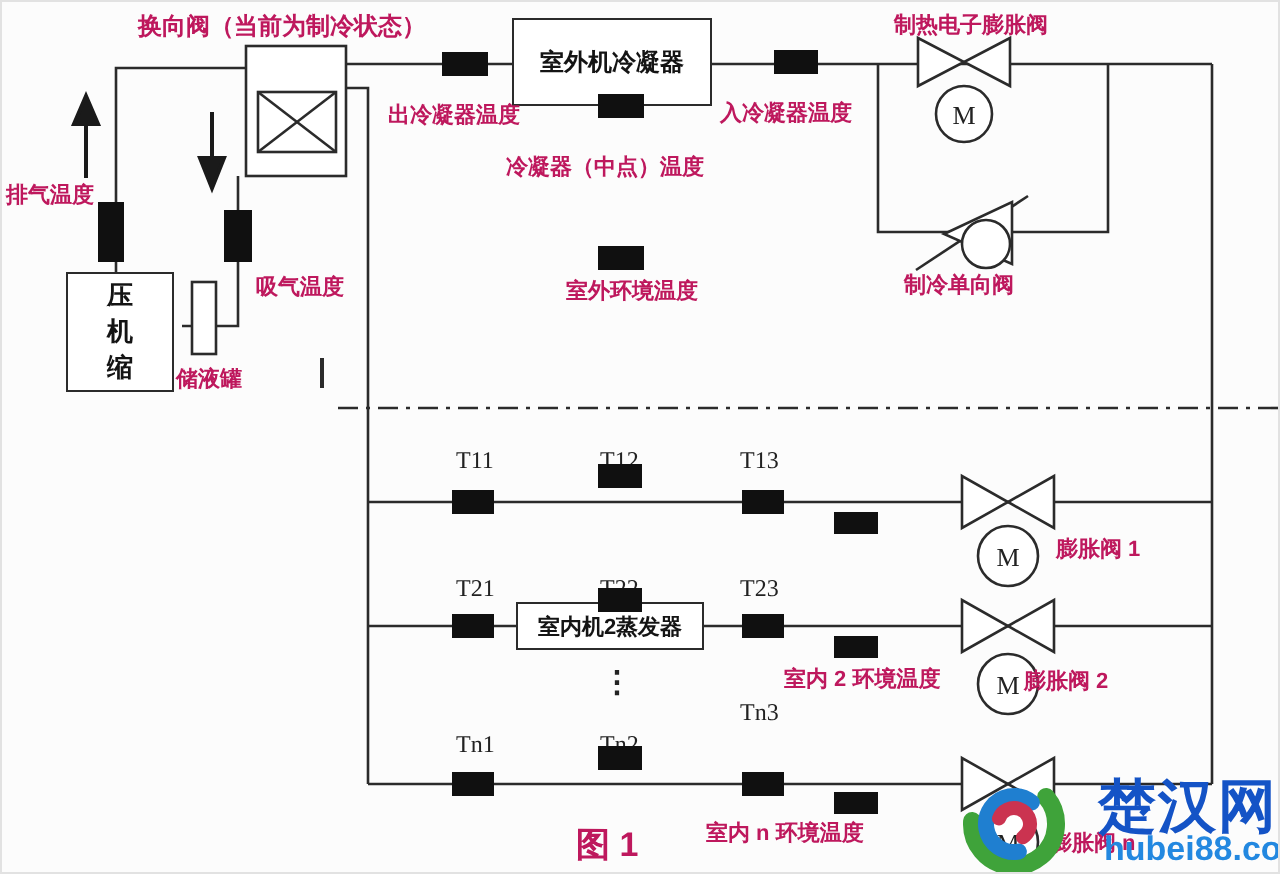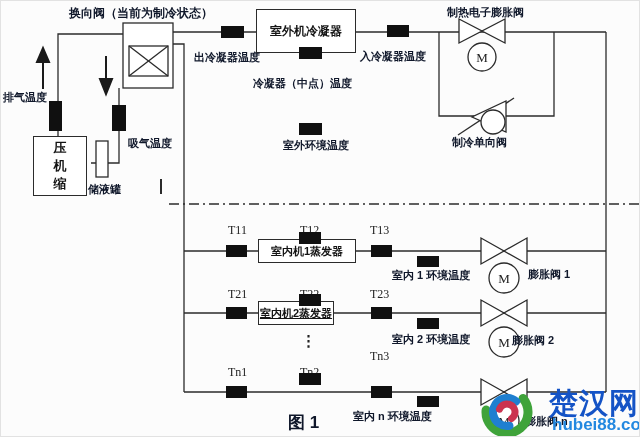--- a/index.html
+++ b/index.html
@@ -3,21 +3,21 @@
 <meta charset="utf-8">
 <style>
   html,body{margin:0;padding:0;background:#ffffff;}
   .stage{position:relative;width:640px;height:437px;background:#fcfcfc;border:1px solid #e2e2e2;
          box-sizing:border-box;overflow:hidden;font-family:"Liberation Sans",sans-serif;}
   svg{position:absolute;left:0;top:0;z-index:1;}
   .box{position:absolute;z-index:2;background:#fff;border:1.4px solid #2b2b2b;
        display:flex;align-items:center;justify-content:center;
        font:bold 11px "Liberation Sans",sans-serif;color:#141414;box-sizing:border-box;}
   .lbl{position:absolute;z-index:3;font:bold 11px "Liberation Sans",sans-serif;
-       color:#0f172a;white-space:nowrap;}
+       color:#be185d;white-space:nowrap;}
   .big{font-size:12px;}
   .tlbl{position:absolute;z-index:3;font:12px "Liberation Serif",serif;color:#222;white-space:nowrap;}
   .mlbl{position:absolute;z-index:3;width:16px;text-align:center;
         font:13px "Liberation Serif",serif;color:#222;}
   .sensor{position:absolute;z-index:4;background:#101010;}
   .vstack{width:15px;margin:0 auto;word-break:break-all;line-height:19px;
           font:bold 13px "Liberation Sans",sans-serif;text-align:center;}
   .dots{position:absolute;z-index:3;font:bold 15px "Liberation Sans",sans-serif;color:#222;}
   .wm-name{position:absolute;z-index:6;font:bold 29px "Liberation Sans",sans-serif;
            color:#1453c6;letter-spacing:1px;}
@@ -100,24 +100,21 @@
       </g>
     </g>
   </svg>
 
   <div class="box big" style="left:255px;top:8px;width:100px;height:44px;">
     <span>室外机冷凝器</span>
   </div>
   <div class="box" style="left:32px;top:135px;width:54px;height:60px;">
     <div class="vstack">压机缩</div>
   </div>
-  <div class="box" style="left:257px;top:238px;width:98px;height:24px;">
-    <span>室内机1蒸发器</span>
-  </div>
-  <div class="box" style="left:257px;top:300px;width:76px;height:24px;text-decoration:underline;">
+  <div class="box" style="left:257px;top:300px;width:94px;height:24px;">
     <span>室内机2蒸发器</span>
   </div>
 
   <div class="sensor" style="left:48px;top:100px;width:13px;height:30px;"></div>
   <div class="sensor" style="left:111px;top:104px;width:14px;height:26px;"></div>
   <div class="sensor" style="left:220px;top:25px;width:23px;height:12px;"></div>
   <div class="sensor" style="left:298px;top:46px;width:23px;height:12px;"></div>
   <div class="sensor" style="left:386px;top:24px;width:22px;height:12px;"></div>
   <div class="sensor" style="left:298px;top:122px;width:23px;height:12px;"></div>
 
@@ -143,21 +140,20 @@
   <div class="lbl" style="left:193px;top:49px;">出冷凝器温度</div>
   <div class="lbl" style="left:359px;top:48px;">入冷凝器温度</div>
   <div class="lbl" style="left:252px;top:75px;">冷凝器（中点）温度</div>
   <div class="lbl" style="left:282px;top:137px;text-align:right;">室外环境温度</div>
   <div class="lbl" style="left:446px;top:4px;">制热电子膨胀阀</div>
   <div class="lbl" style="left:451px;top:134px;">制冷单向阀</div>
 
   <div class="tlbl" style="left:227px;top:222px;">T11</div>
   <div class="tlbl" style="left:299px;top:222px;">T12</div>
   <div class="tlbl" style="left:369px;top:222px;">T13</div>
-  <div class="lbl" style="left:391px;top:267px;">室内 1 环境温度</div>
   <div class="lbl" style="left:527px;top:266px;">膨胀阀 1</div>
 
   <div class="tlbl" style="left:227px;top:286px;">T21</div>
   <div class="tlbl" style="left:299px;top:286px;">T22</div>
   <div class="tlbl" style="left:369px;top:286px;">T23</div>
   <div class="lbl" style="left:391px;top:331px;">室内 2 环境温度</div>
   <div class="lbl" style="left:511px;top:332px;">膨胀阀 2</div>
 
   <div class="dots" style="left:300px;top:331px;">⋮</div>
 

